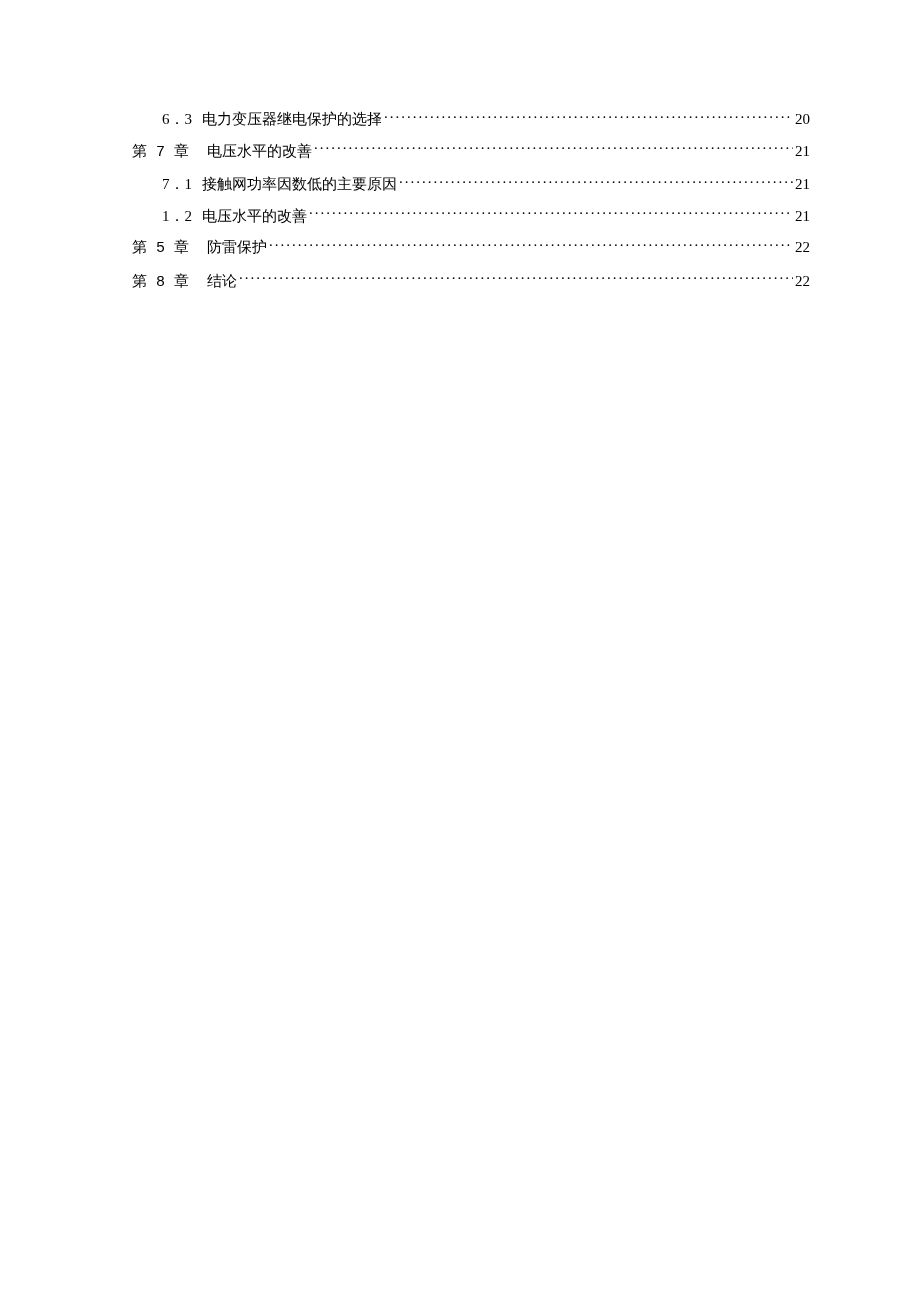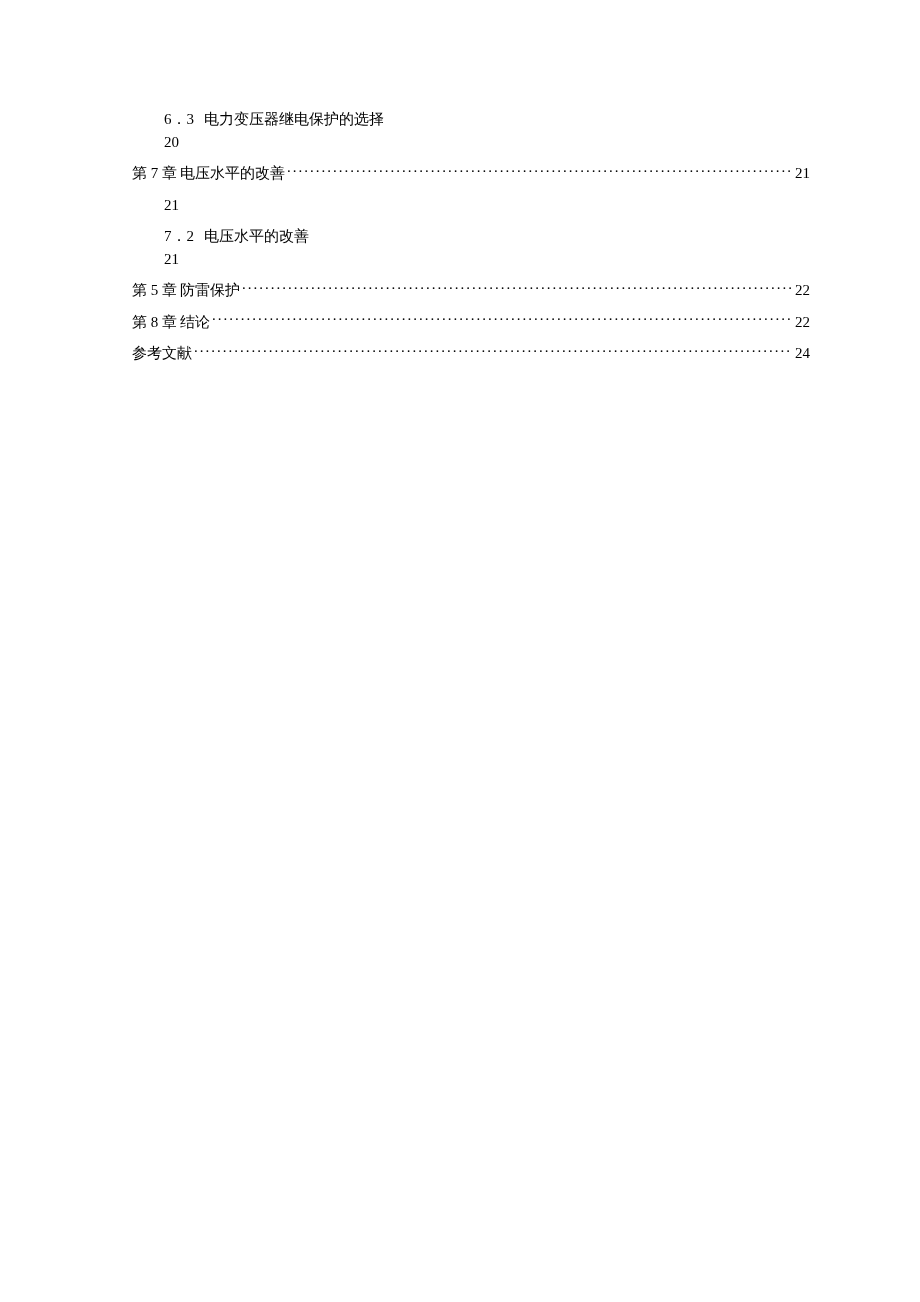--- a/index.html
+++ b/index.html
@@ -20,21 +20,20 @@
     }
     .toc-entry {
       display: flex;
       align-items: baseline;
       white-space: nowrap;
       margin-bottom: 9px;
       line-height: 1.5;
     }
     .toc-entry.indent {
       padding-left: 30px;
-      flex-direction: column;
     }
     .toc-label {
       flex-shrink: 0;
     }
     .toc-leader {
       flex: 1;
       overflow: hidden;
       letter-spacing: 2px;
       margin: 0 2px;
       position: relative;
@@ -44,21 +43,22 @@
       content: "....................................................................................................................................................................................................";
       position: absolute;
       left: 0;
       bottom: 0;
       color: #000;
     }
     .toc-page {
       flex-shrink: 0;
     }
     .heading-prefix {
-      margin-right: 3px;
+      margin-right: 18px;
+      font-family: Liberation Mono, monospace;
     }
     .sub-prefix {
       margin-right: 10px;
       font-family: "Times New Roman", serif;
     }
   </style>
 </head>
 <body>
 
 <div class="page">
@@ -73,27 +73,30 @@
 
   <div class="toc-entry">
     <span class="toc-label">
       <span class="heading-prefix">第 7 章</span><span>电压水平的改善</span>
     </span>
     <span class="toc-leader"></span>
     <span class="toc-page">21</span>
   </div>
 
   <div class="toc-entry indent">
+    <span class="toc-label">
+      <span class="sub-prefix">7．1</span><span>接触网功率因数低的主要原因</span>
+    </span>
     <span class="toc-leader"></span>
     <span class="toc-page">21</span>
   </div>
 
   <div class="toc-entry indent">
     <span class="toc-label">
-      <span class="sub-prefix">7．2</span><span>电压水平的改善</span>
+      <span class="sub-prefix">1．2</span><span>电压水平的改善</span>
     </span>
     <span class="toc-leader"></span>
     <span class="toc-page">21</span>
   </div>
 
   <div class="toc-entry">
     <span class="toc-label">
       <span class="heading-prefix">第 5 章</span><span>防雷保护</span>
     </span>
     <span class="toc-leader"></span>
@@ -101,21 +104,14 @@
   </div>
 
   <div class="toc-entry">
     <span class="toc-label">
       <span class="heading-prefix">第 8 章</span><span>结论</span>
     </span>
     <span class="toc-leader"></span>
     <span class="toc-page">22</span>
   </div>
 
-  <div class="toc-entry">
-    <span class="toc-label">
-      <span>参考文献</span>
-    </span>
-    <span class="toc-leader"></span>
-    <span class="toc-page">24</span>
-  </div>
 
 </div>
 
 </body></html>

